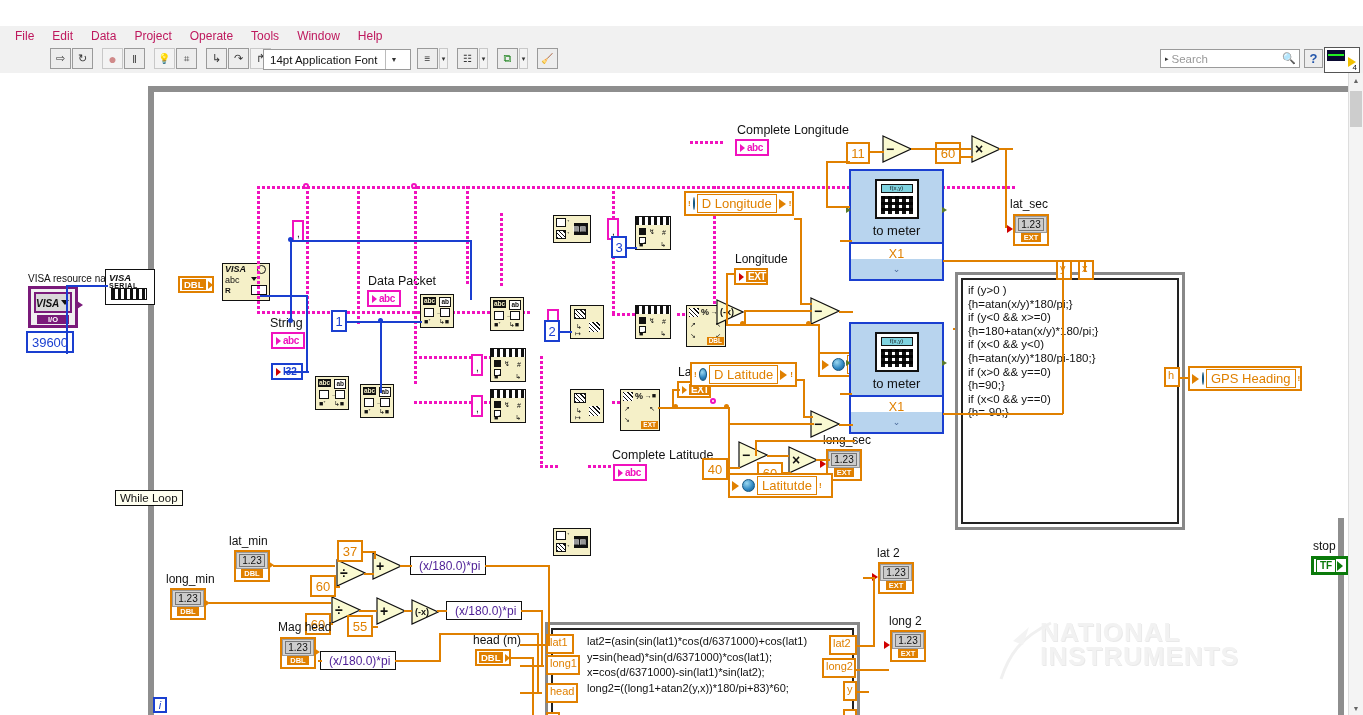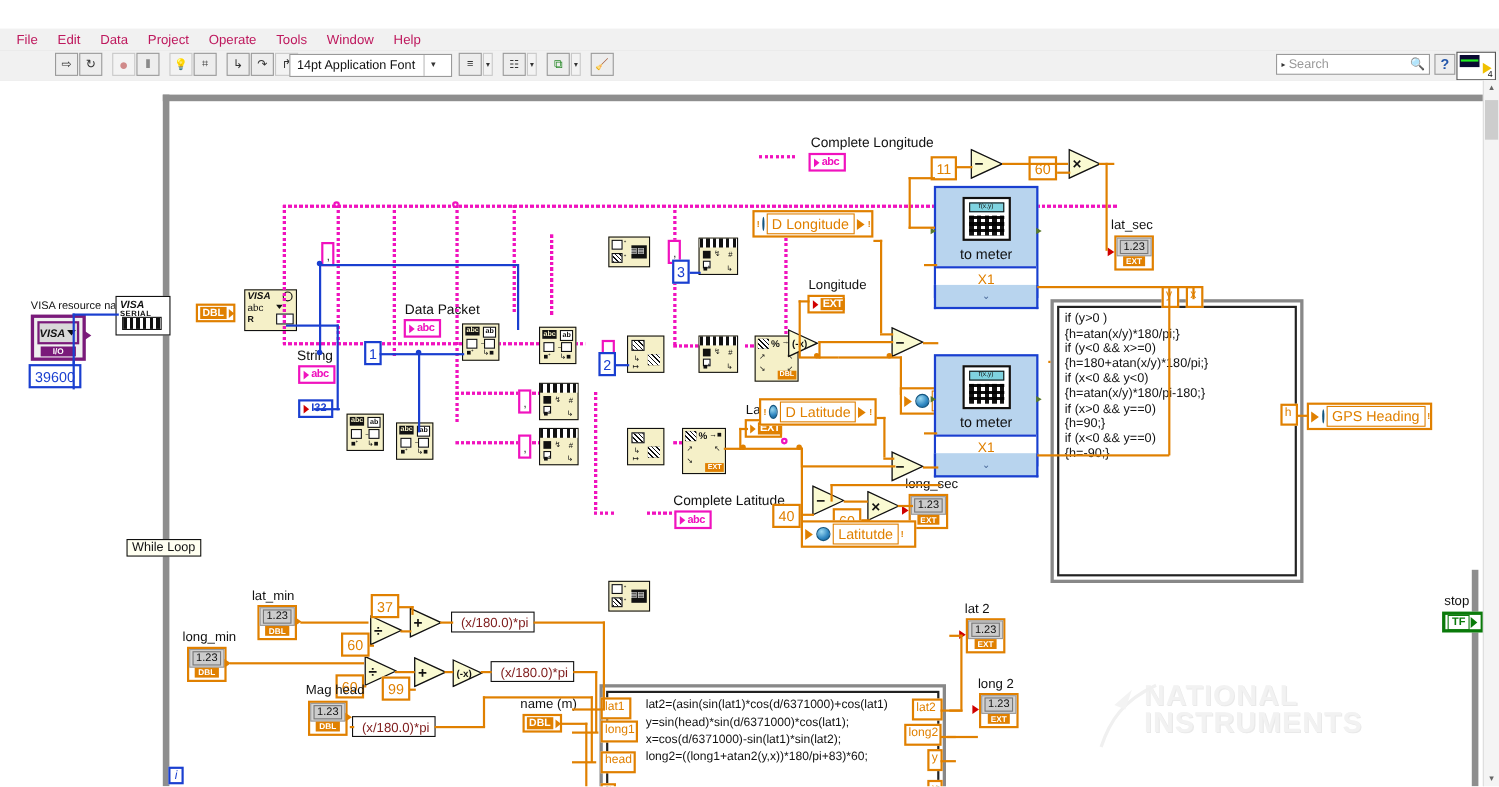--- a/index.html
+++ b/index.html
@@ -223,21 +223,21 @@
       border:1px solid #14557f;margin:0 2px;box-sizing:border-box;}
   .gvar .nm{font-size:13px;color:#e08000;border:1px solid #e08000;padding:1px 4px;
       white-space:nowrap;}
   .gvar .tail{font-size:8px;color:#e08000;font-weight:bold;margin-left:2px;}
 
   
   .expr{position:absolute;border:1px solid #111;background:#fff;height:19px;box-sizing:border-box;
       display:flex;align-items:center;}
   .expr .lb{width:6px;height:100%;background:#e08000;}
   .expr .rb{width:6px;height:100%;background:#e08000;}
-  .expr .tx{font-size:12px;color:#7f1d1d;padding:0 8px;white-space:nowrap;}
+  .expr .tx{font-size:12px;color:#4c1d95;padding:0 8px;white-space:nowrap;}
 
   
   .stopterm{position:absolute;border:3px solid #0a7a0a;background:#fff;box-sizing:border-box;
       display:flex;align-items:center;padding:0 2px;height:19px;}
   .stopterm .tf{font-size:10px;font-weight:bold;color:#0a7a0a;border:1px solid #0a7a0a;
       padding:0 3px;line-height:12px;}
   .stopterm .ar{width:0;height:0;border-left:6px solid #0a7a0a;
       border-top:5px solid transparent;border-bottom:5px solid transparent;margin-left:1px;}
   .stoplabel{position:absolute;font-size:12px;color:#111;}
 
@@ -656,21 +656,21 @@
       <div class="sym" style="font-size:9px;">(-x)</div>
     </div>
 
     <div class="konst" style="left:846px;top:69px;width:24px;height:22px;">11</div>
     <div class="konst" style="left:935px;top:69px;width:26px;height:22px;">60</div>
     <div class="konst" style="left:702px;top:385px;width:26px;height:22px;">40</div>
     <div class="konst" style="left:757px;top:389px;width:26px;height:22px;">60</div>
     <div class="konst" style="left:337px;top:467px;width:26px;height:22px;">37</div>
     <div class="konst" style="left:310px;top:502px;width:26px;height:22px;">60</div>
     <div class="konst" style="left:305px;top:540px;width:26px;height:22px;">60</div>
-    <div class="konst" style="left:347px;top:542px;width:26px;height:22px;">99</div>
+    <div class="konst" style="left:347px;top:542px;width:26px;height:22px;">55</div>
 
     <div class="termlabel" style="left:1010px;top:124px;">lat_sec</div>
     <div class="term" style="left:1013px;top:141px;width:36px;height:32px;">
       <div class="body">
         <div class="val">1.23</div>
       </div>
       <div class="typ">EXT</div>
     </div>
     <div class="tarrow red" style="left:1007px;top:152px;"></div>
 
@@ -814,21 +814,21 @@
 
     <div class="termlabel" style="left:278px;top:547px;">Mag head</div>
     <div class="term" style="left:280px;top:564px;width:36px;height:32px;">
       <div class="body">
         <div class="val">1.23</div>
       </div>
       <div class="typ">DBL</div>
     </div>
     <div class="tarrow" style="left:314px;top:575px;"></div>
 
-    <div class="termlabel" style="left:473px;top:560px;">name (m)</div>
+    <div class="termlabel" style="left:473px;top:560px;">head (m)</div>
     <div class="dblconst" style="left:475px;top:576px;width:36px;">
       <div class="t">DBL</div>
       <div class="ar"></div>
     </div>
 
     <div class="expr" style="left:410px;top:483px;width:76px;">
       <div class="lb"></div>
       <div class="tx">(x/180.0)*pi</div>
       <div class="rb"></div>
     </div>

